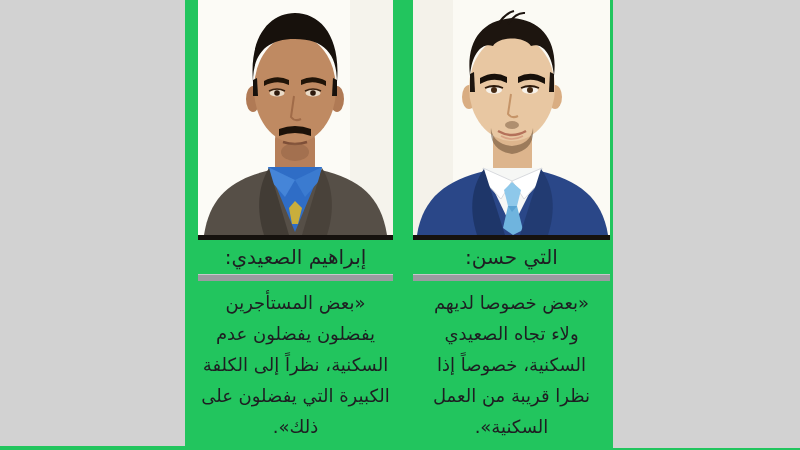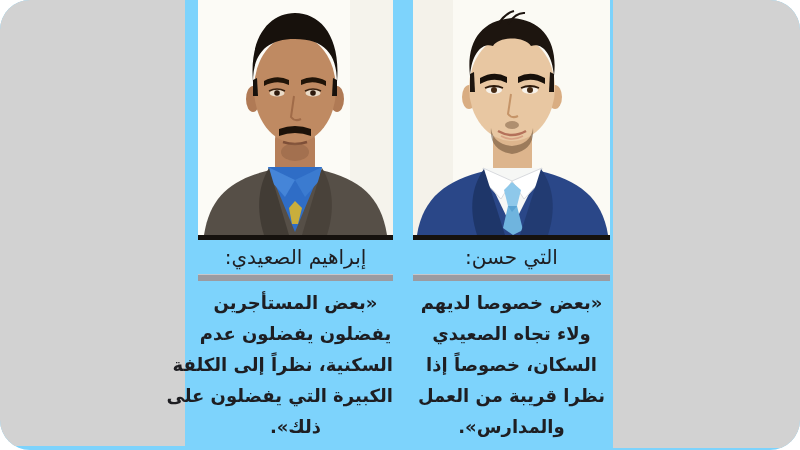--- a/index.html
+++ b/index.html
@@ -1,20 +1,19 @@
 <!DOCTYPE html>
 <html lang="ar" style="--band: #d2d2d2; --divider: #9b9ba1; --ink: #1e1e22;"><head>
 <meta charset="utf-8">
 <style>
   html,body{margin:0;padding:0;background:#ffffff;}
   .stage{
     position:relative;width:800px;height:450px;overflow:hidden;
-    background:#7dd3fc;
+    background:#22c55e;
     font-family:"DejaVu Sans","Liberation Sans",sans-serif;
-    border-radius:30px;
   }
   .side-band{position:absolute;top:0;background:var(--band,#d2d2d2);}
   .side-band.left{left:0;width:185px;height:446px;}
   .side-band.right{left:613px;width:187px;height:448px;}
   .profile{position:absolute;top:0;}
   .profile.left{left:198px;width:195px;}
   .profile.right{left:413px;width:197px;}
   .photo{
     position:relative;height:235px;width:100%;
     background:#fcfbf6;
@@ -28,21 +27,21 @@
     color:var(--ink,#26262a);direction:rtl;white-space:nowrap;
   }
   .divider{
     height:7px;margin-top:3px;
     background:var(--divider,#9b9ba1);
     border-top:1px solid #c7c7cc;
     box-sizing:border-box;
   }
   .quote{
     margin:6px 0 0 0;direction:rtl;text-align:center;
-    font-size:18px;font-weight:bold;line-height:31px;
+    font-size:18px;font-weight:normal;line-height:31px;
     color:var(--ink,#1b1b1b);
   }
   .quote-line{white-space:nowrap;}
 </style>
 </head>
 <body>
 
 <div class="stage">
 
   <div class="side-band left"></div>
@@ -155,19 +154,19 @@
 
         <path d="M78,128 Q76,150 99,154 Q122,150 120,128 Q118,144 99,146 Q80,144 78,128 Z" fill="#4e3520" opacity="0.45"></path>
         <ellipse cx="99" cy="125" rx="7" ry="4" fill="#5a3c24" opacity="0.4"></ellipse>
       </svg>
     </div>
     <h2 class="name">التي حسن:</h2>
     <div class="divider"></div>
     <p class="quote">
       <span class="quote-line">«بعض خصوصا لديهم</span><br>
       <span class="quote-line">ولاء تجاه الصعيدي</span><br>
-      <span class="quote-line">السكان، خصوصاً إذا</span><br>
+      <span class="quote-line">السكنية، خصوصاً إذا</span><br>
       <span class="quote-line">نظرا قريبة من العمل</span><br>
-      <span class="quote-line">والمدارس».</span>
+      <span class="quote-line">السكنية».</span>
     </p>
   </section>
 
 </div>
 
 </body></html>

